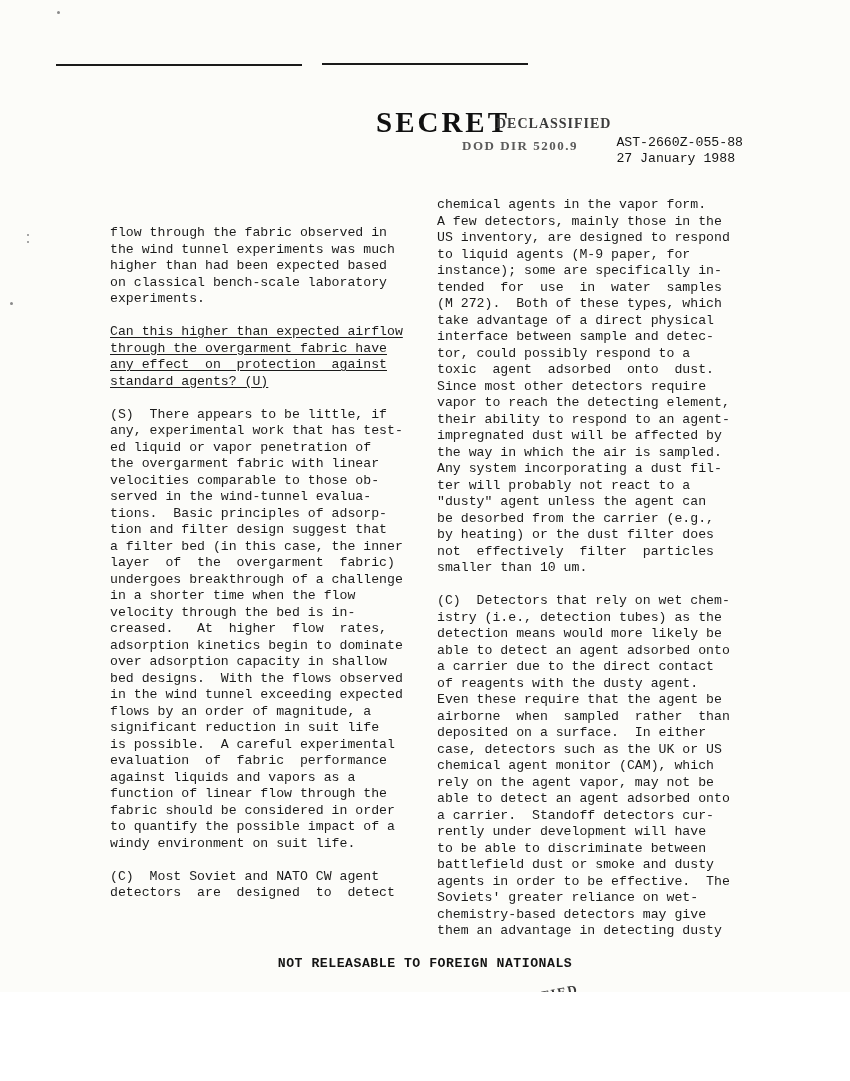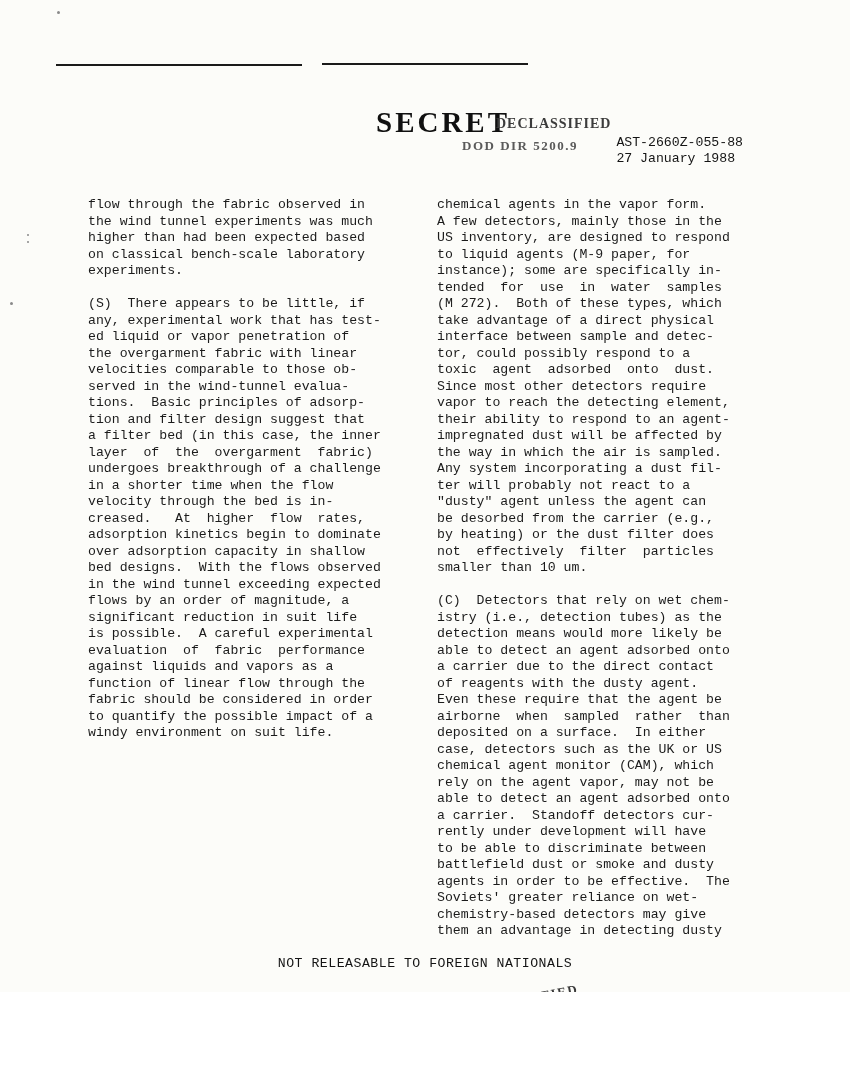--- a/index.html
+++ b/index.html
@@ -33,28 +33,28 @@
     font-family: "Liberation Serif", serif;
     font-weight: 700; font-size: 13px; letter-spacing: 1.5px; color: #5a5a5a;
     filter: blur(0.3px);
   }
   .doc-id {
     position: absolute; right: 107px; top: 135px;
     text-align: left; font-size: 13.2px; line-height: 16px; color: #141414;
   }
 
   .col { position: absolute; top: 197px; font-size: 13.2px; line-height: 16.5px; }
-  .col-left  { left: 88px; width: 318px; }
+  .col-left  { left: 110px; width: 318px; margin-top: 28px; }
   .col-right { left: 437px; width: 324px; }
   .para { margin: 0 0 16.5px 0; white-space: pre-wrap; }
   .heading { text-decoration: underline; text-underline-offset: 2px; }
 
   .releasability {
     position: absolute; left: 0; top: 956px; width: 850px;
-    text-align: center; font-size: 13.2px; letter-spacing: 0.5px; color: #141414;
+    text-align: center; font-size: 13.2px; letter-spacing: 0.5px; color: #141414; font-weight: bold;
   }
   .page-number { position: absolute; left: 434px; top: 1014px; font-size: 13.5px; }
 
   .stamp-bottom {
     position: absolute; left: 462px; top: 992px;
     transform: rotate(-11deg);
     text-align: center;
     font-family: "Liberation Serif", serif;
     color: #222; z-index: 2;
   }
@@ -89,20 +89,24 @@
     <div>AST-2660Z-055-88</div>
     <div>27 January 1988</div>
   </div>
 
   <div class="col col-left">
     <p class="para">flow through the fabric observed in
 the wind tunnel experiments was much
 higher than had been expected based
 on classical bench-scale laboratory
 experiments.</p>
+    <p class="para heading">Can this higher than expected airflow
+through the overgarment fabric have
+any effect  on  protection  against
+standard agents? (U)</p>
     <p class="para">(S)  There appears to be little, if
 any, experimental work that has test-
 ed liquid or vapor penetration of
 the overgarment fabric with linear
 velocities comparable to those ob-
 served in the wind-tunnel evalua-
 tions.  Basic principles of adsorp-
 tion and filter design suggest that
 a filter bed (in this case, the inner
 layer  of  the  overgarment  fabric)
@@ -116,20 +120,22 @@
 in the wind tunnel exceeding expected
 flows by an order of magnitude, a
 significant reduction in suit life
 is possible.  A careful experimental
 evaluation  of  fabric  performance
 against liquids and vapors as a
 function of linear flow through the
 fabric should be considered in order
 to quantify the possible impact of a
 windy environment on suit life.</p>
+    <p class="para">(C)  Most Soviet and NATO CW agent
+detectors  are  designed  to  detect</p>
   </div>
 
   <div class="col col-right">
     <p class="para">chemical agents in the vapor form.
 A few detectors, mainly those in the
 US inventory, are designed to respond
 to liquid agents (M-9 paper, for
 instance); some are specifically in-
 tended  for  use  in  water  samples
 (M 272).  Both of these types, which

